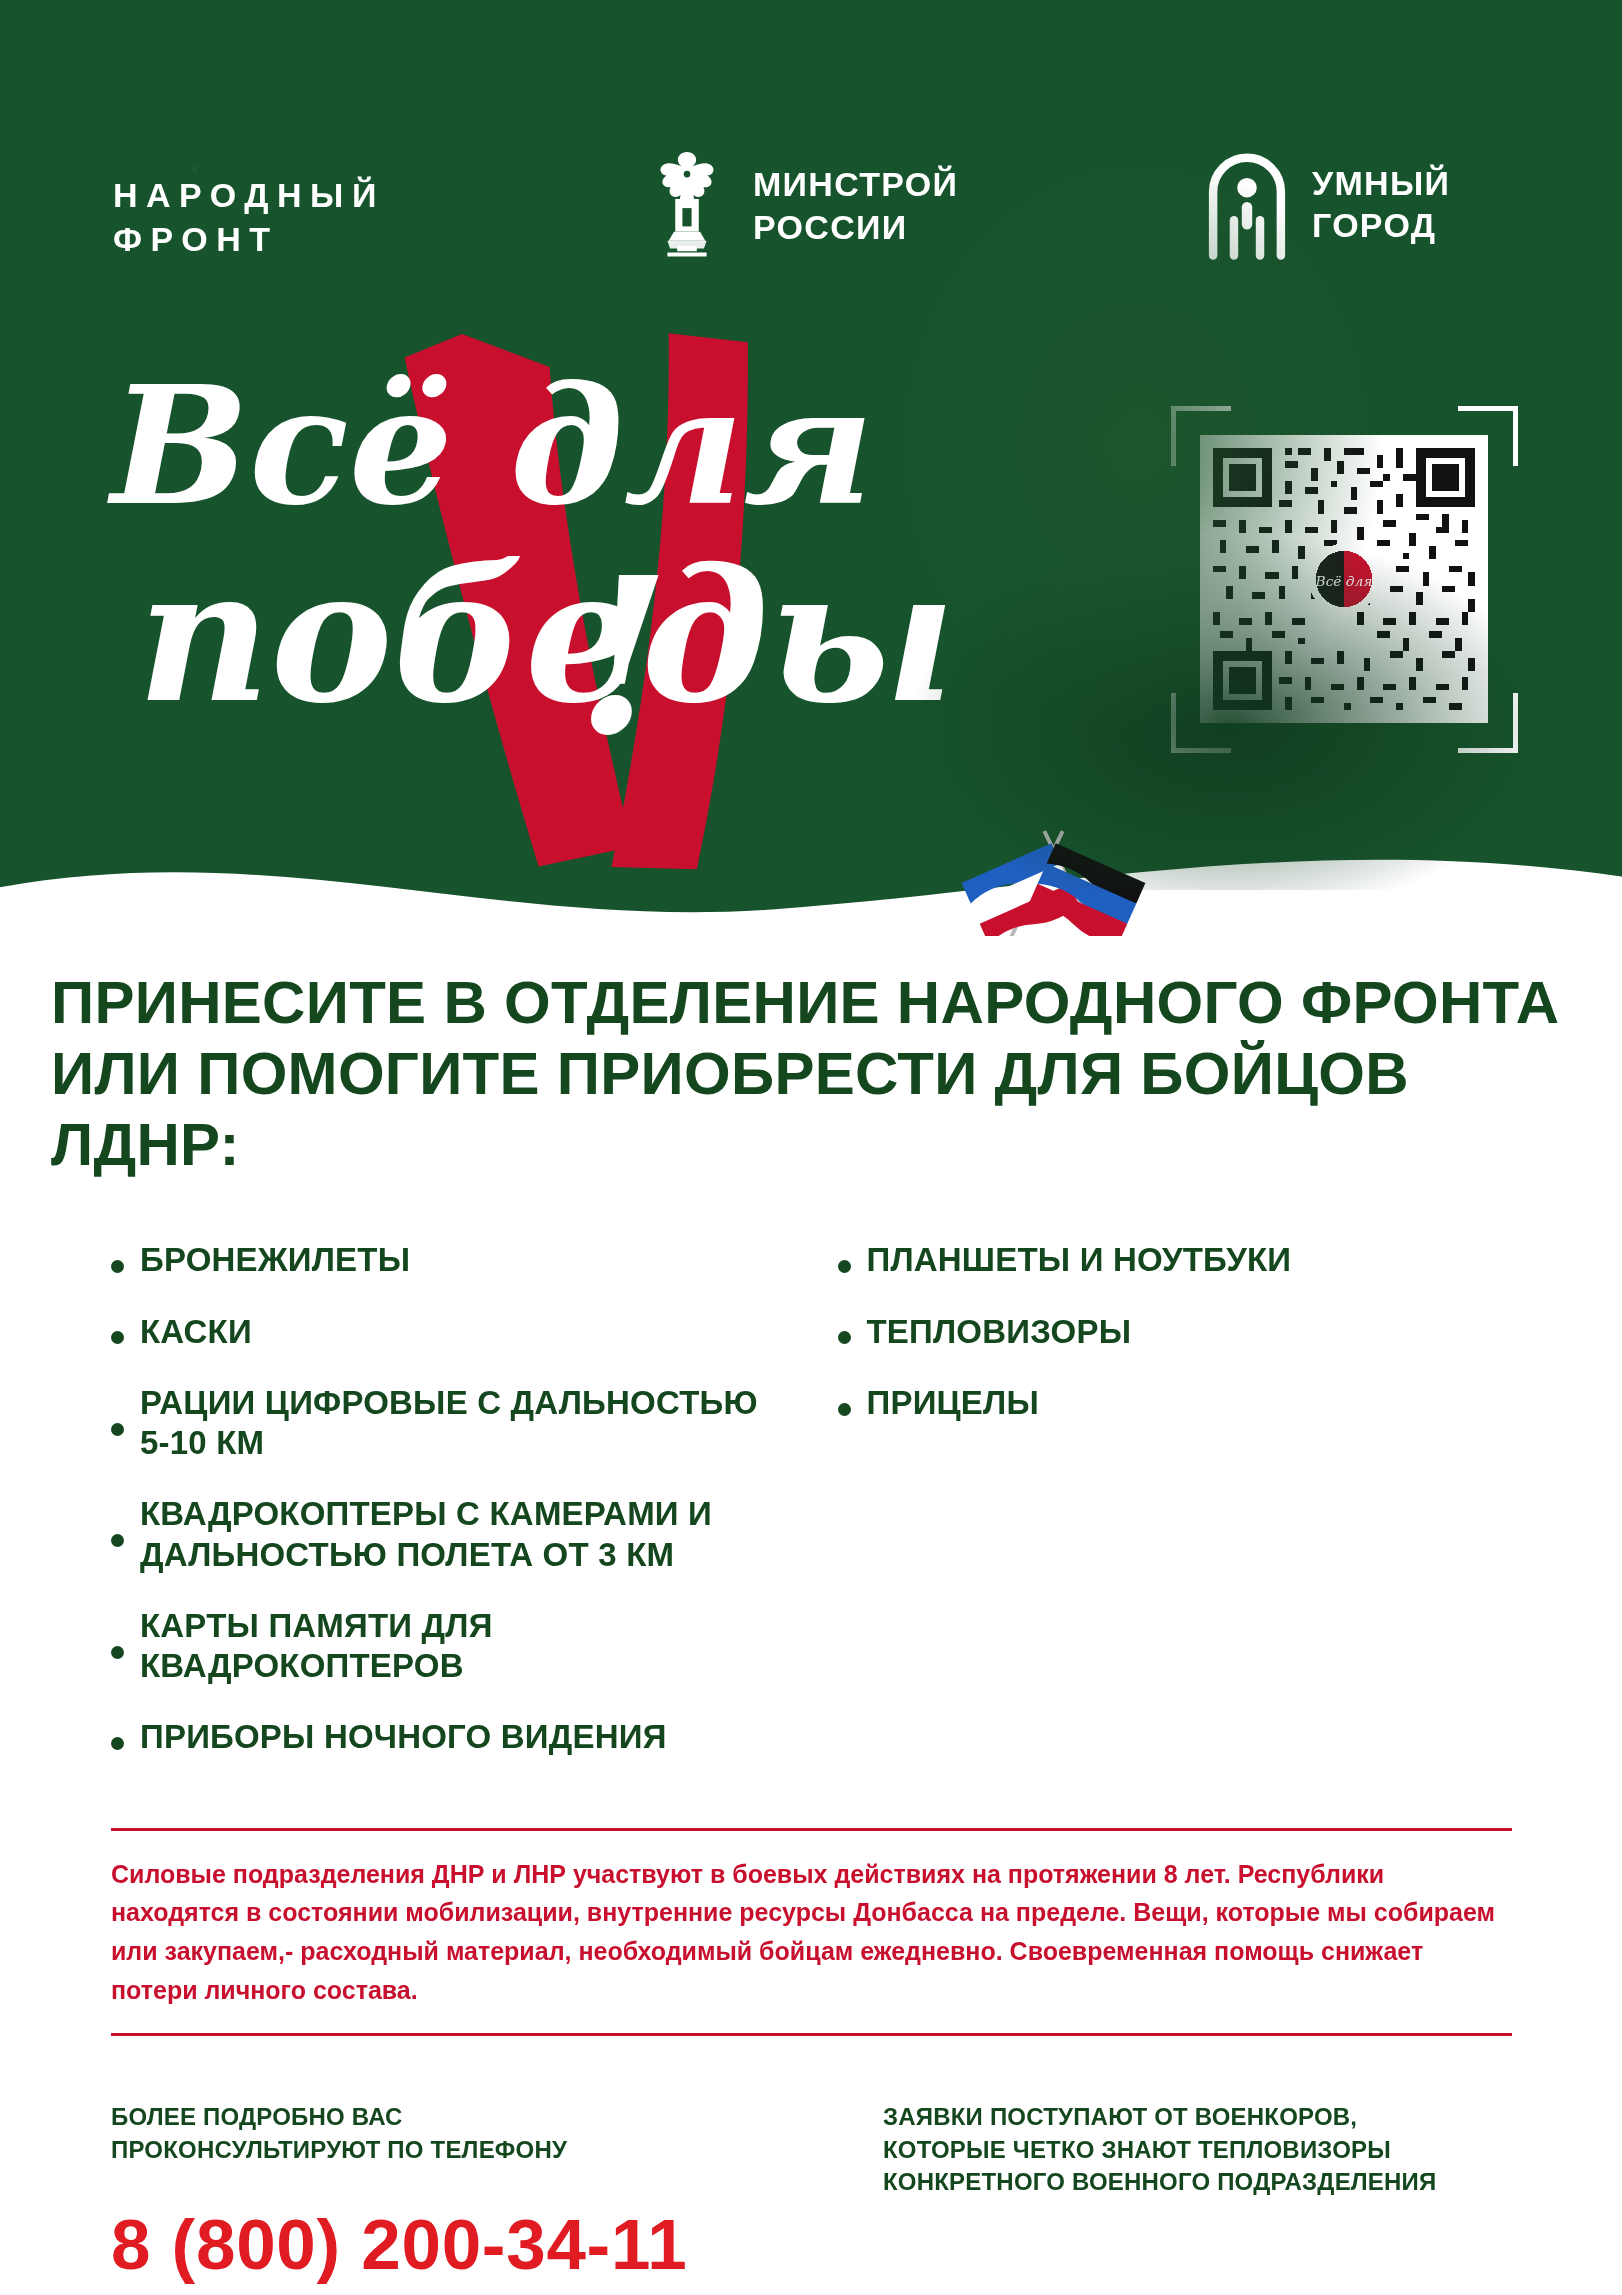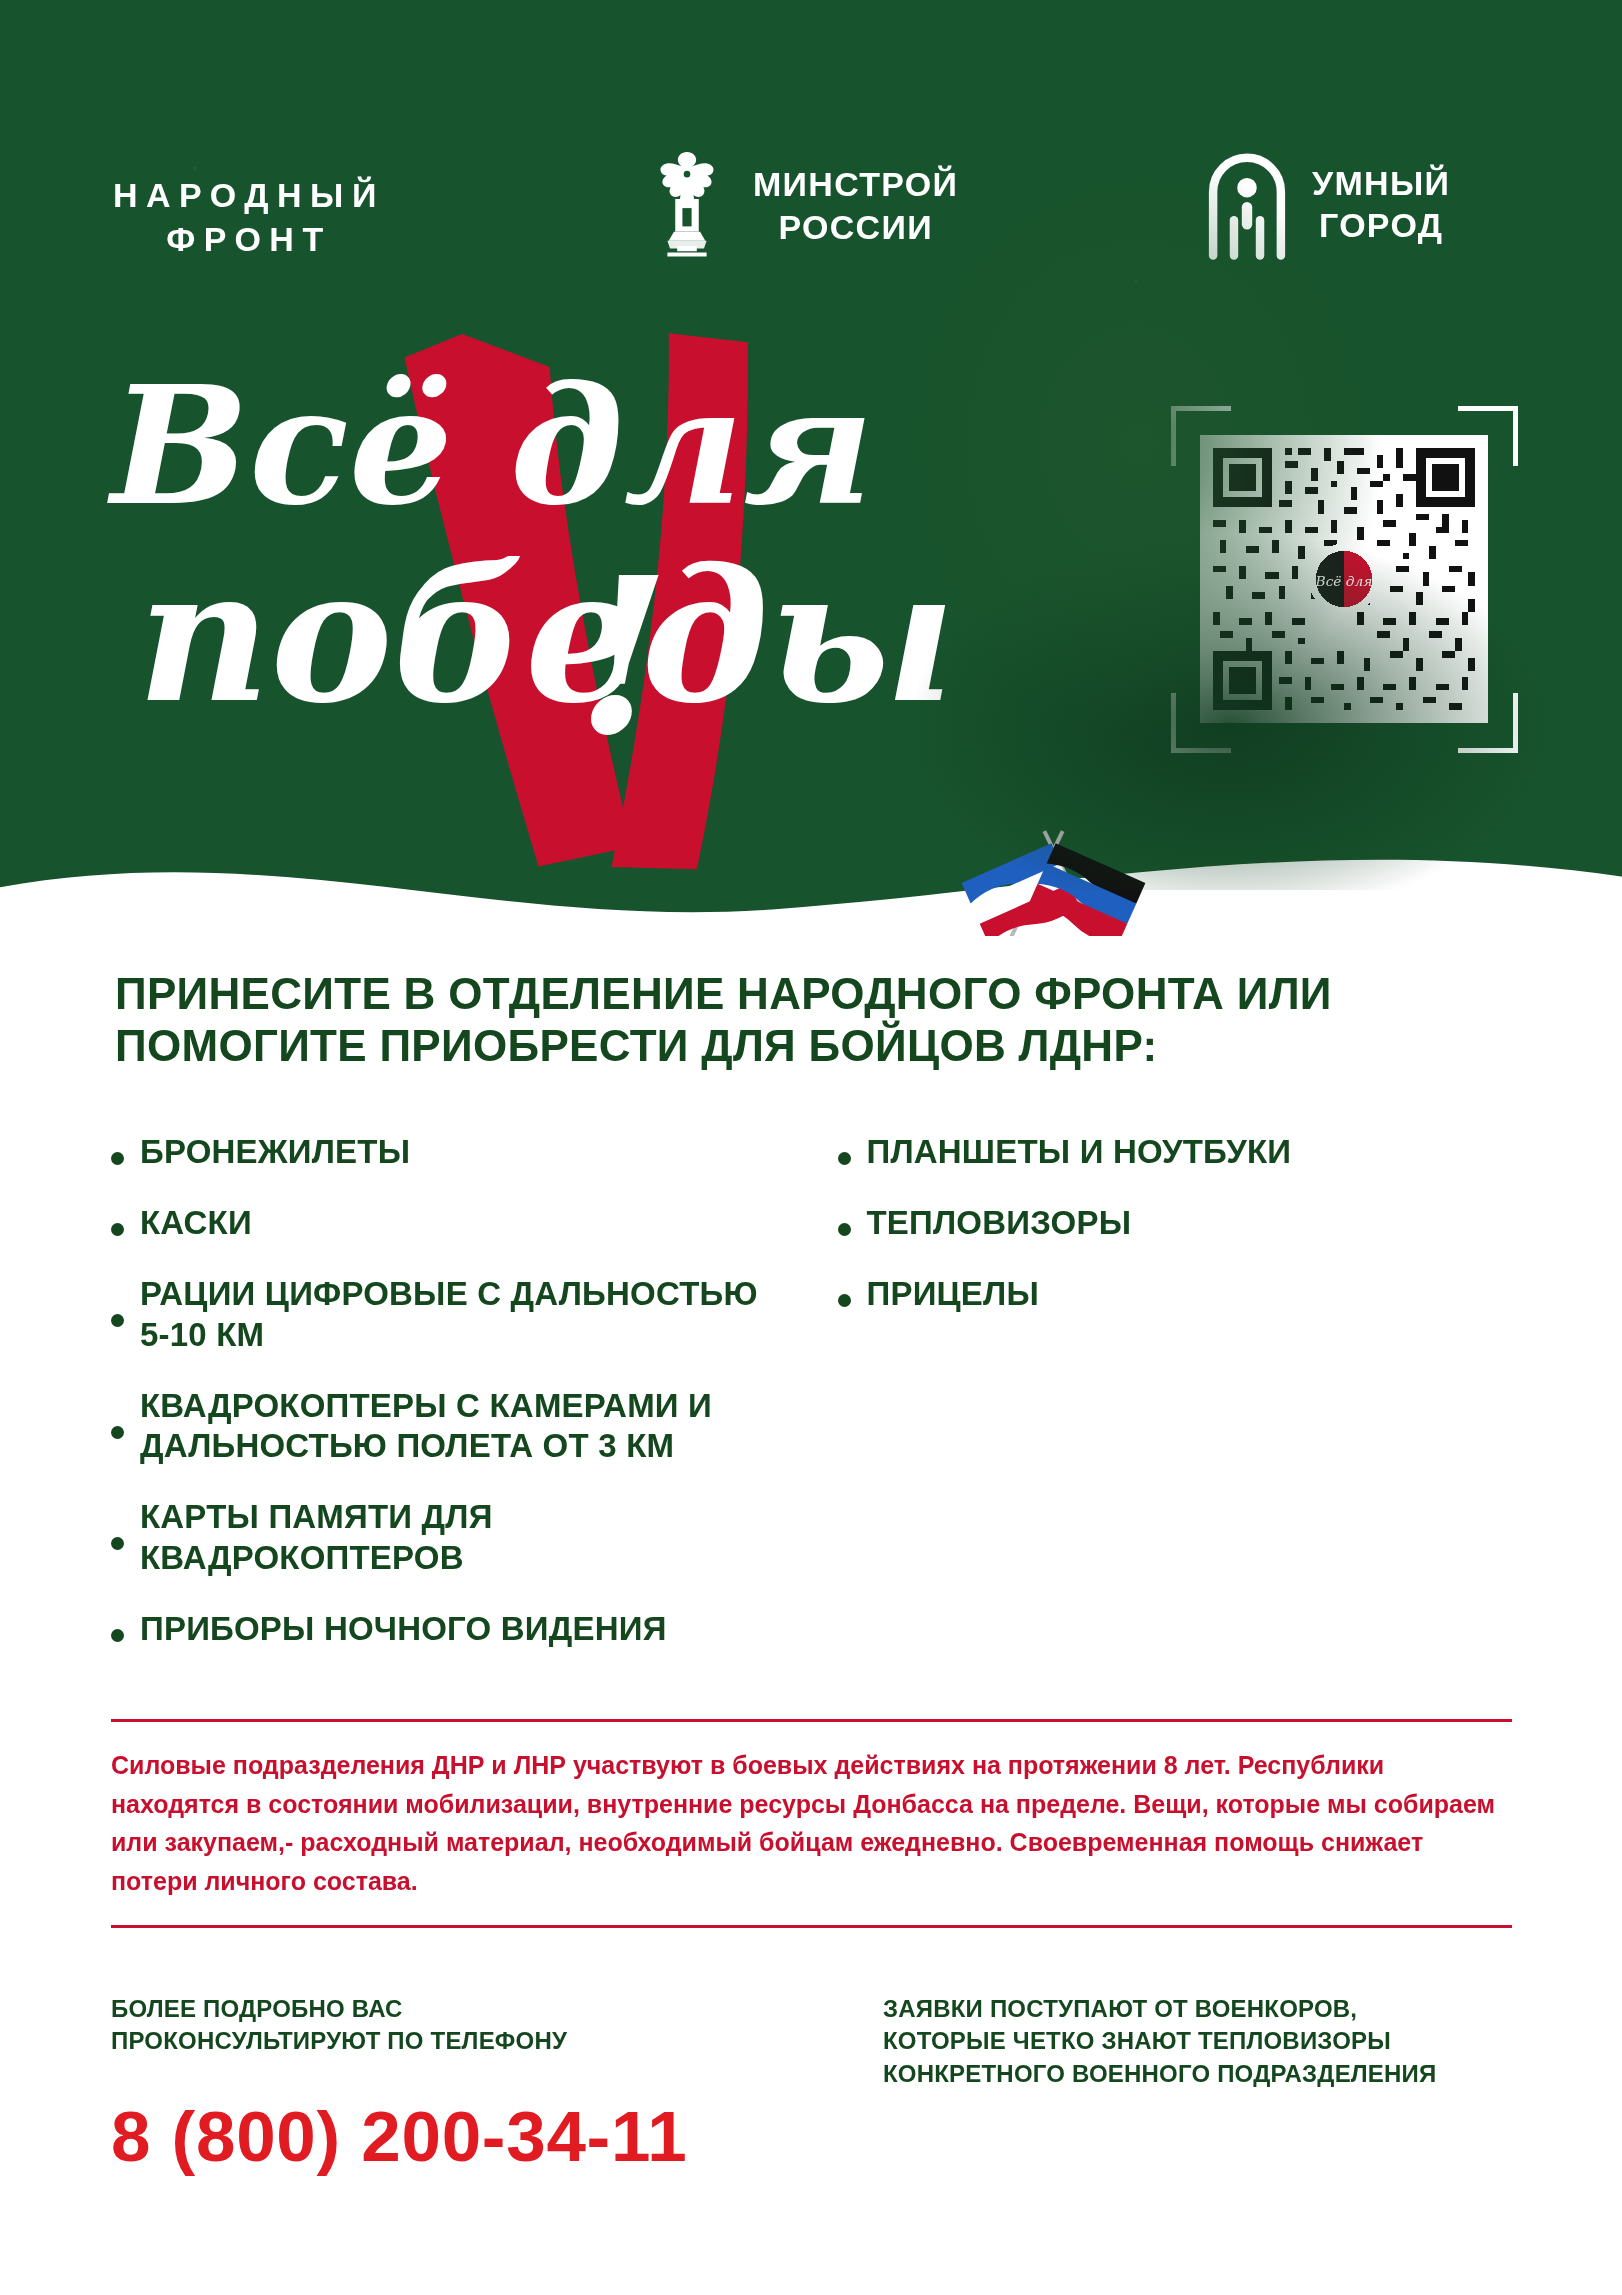--- a/index.html
+++ b/index.html
@@ -14,21 +14,20 @@
   
   .hero {
     position:absolute; left:0; top:0; width:1623px; height:936px;
     background:
       radial-gradient(ellipse 720px 458px at 1099px 79px, rgba(150,190,150,0.55) 0%, rgba(150,190,150,0) 65%),
       radial-gradient(ellipse 589px 589px at 1145px 340px, rgba(90,140,95,0.55) 0%, rgba(90,140,95,0) 70%),
       radial-gradient(ellipse 916px 523px at 196px 131px, rgba(20,70,40,0.75) 0%, rgba(20,70,40,0) 70%),
       linear-gradient(150deg, #0f3d22 0%, #17532c 22%, #2f7040 45%, #4c8a4e 62%, #2b6437 82%, #10insert 100%);
     background-color:#17532c;
     overflow:hidden;
-    text-align:center;
   }
   .hero::after {
     
     content:"";
     position:absolute; left:772px; top:39px; width:851px; height:851px;
     background:
       radial-gradient(ellipse 340px 406px at 366px 406px, rgba(30,85,45,0.85) 0%, rgba(30,85,45,0.0) 72%),
       radial-gradient(ellipse 458px 275px at 458px 687px, rgba(16,60,32,0.9) 0%, rgba(16,60,32,0) 70%);
     pointer-events:none;
   }
@@ -84,22 +83,22 @@
   .c-br { right:0; bottom:0; border-left:none; border-top:none; }
   .qr { position:absolute; left:29.4px; top:29.4px; width:288px; height:288px; background:#fff; }
   .qr svg { display:block; }
 
   
   .flags { position:absolute; left:916px; top:823px; width:275px; height:151px; }
 
   
   .content { position:absolute; left:0; top:968px; width:1623px; }
   .headline {
-    margin:0 115px; color:#15471f; font-weight:bold;
-    font-size:44px; line-height:1.18; letter-spacing:0.3px;
+    margin:0 51px; color:#15471f; font-weight:bold;
+    font-size:60px; line-height:1.18; letter-spacing:0.3px;
   }
 
   .lists { margin:60px 111px 0 111px; display:flex; gap:52px; }
   .col { width:700px; }
   .item { display:flex; align-items:center; gap:16px; margin-bottom:31px; }
   .item .dot { width:13px; height:13px; border-radius:50%; background:#15471f; margin-top:12.4px; flex:none; }
   .item .txt { color:#15471f; font-weight:bold; font-size:33px; line-height:1.22; letter-spacing:0.2px; }
 
   .rule { height:3.3px; background:#c8102e; margin:39px 111px 0 111px; }
   .note {

